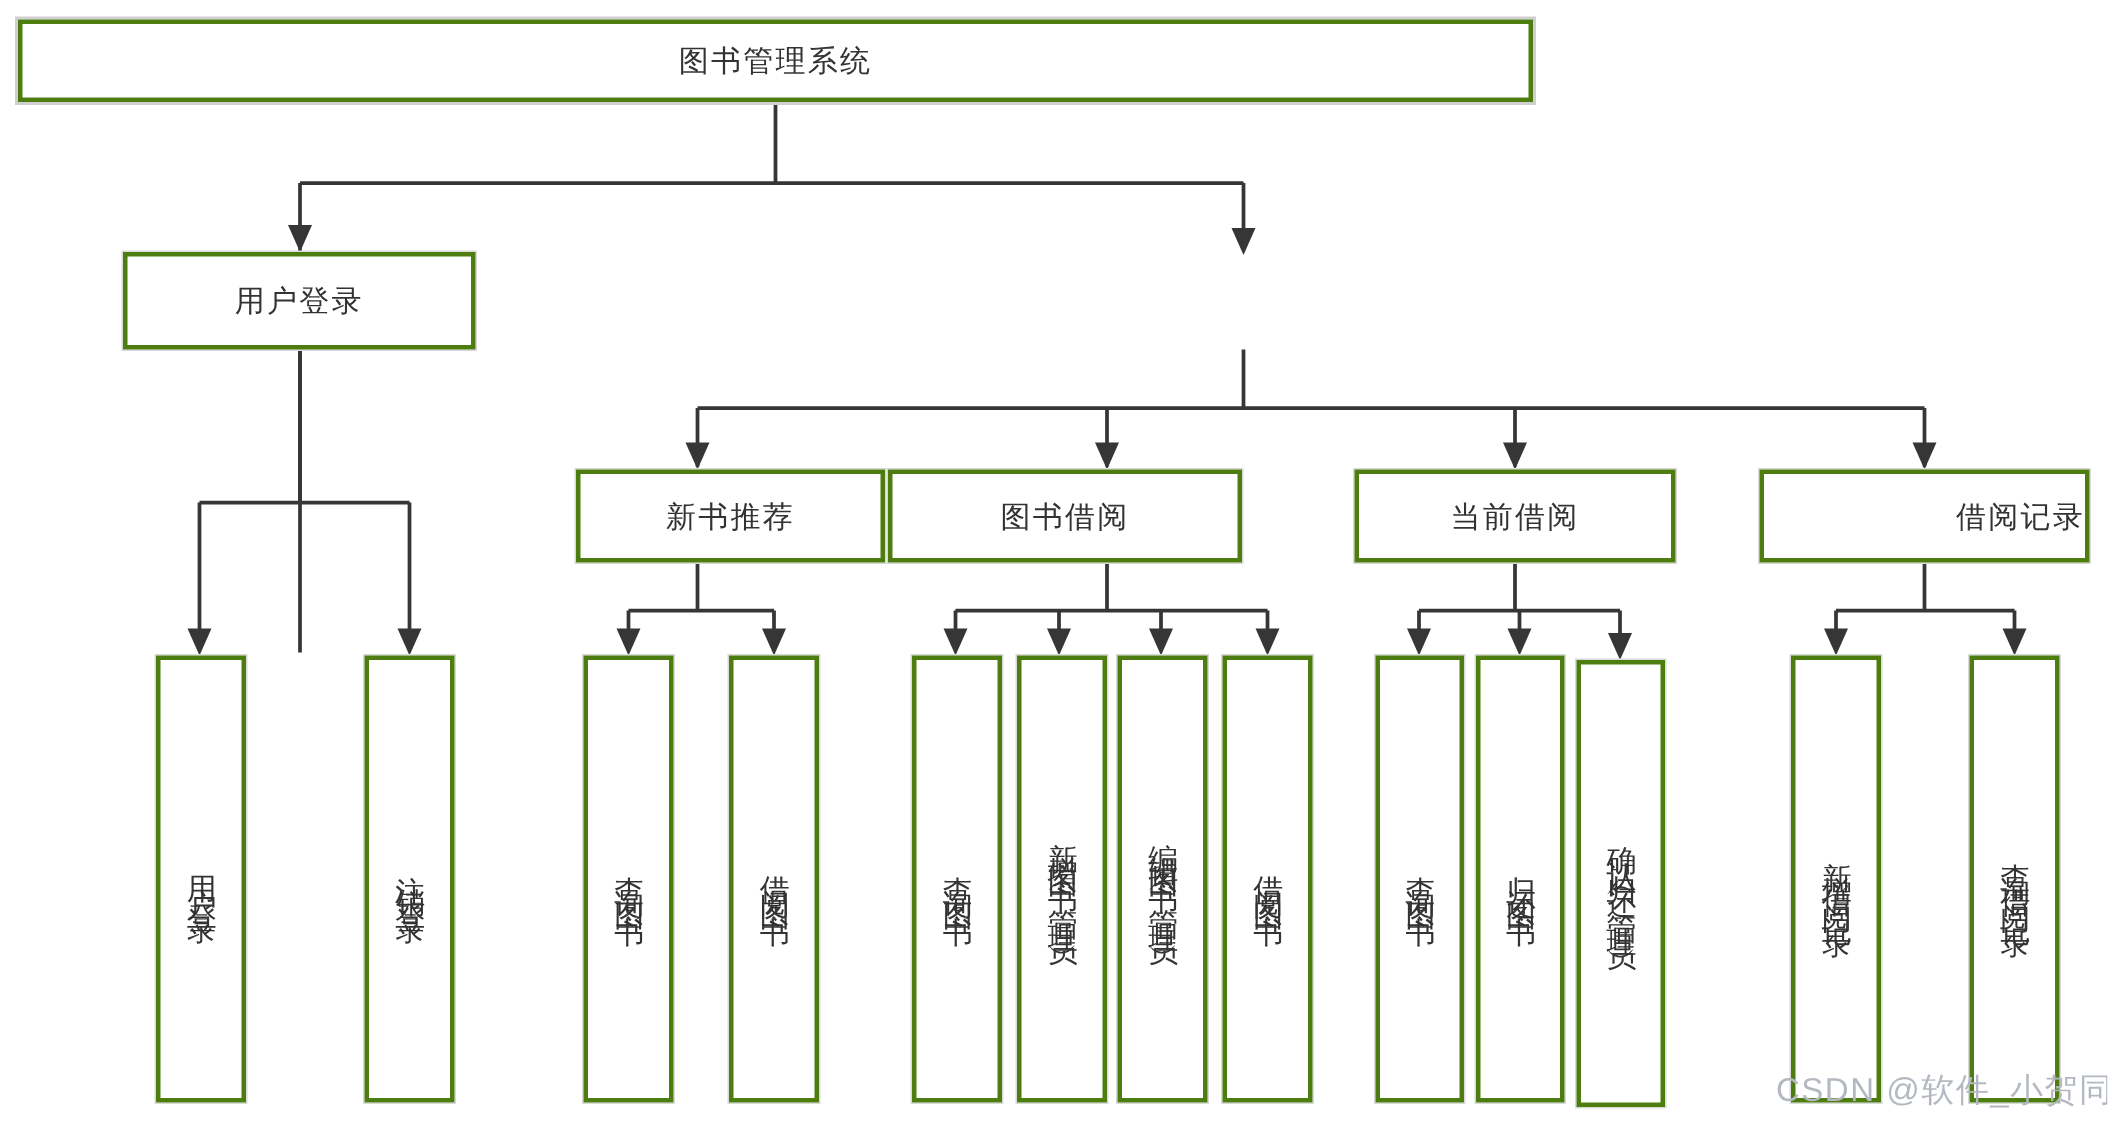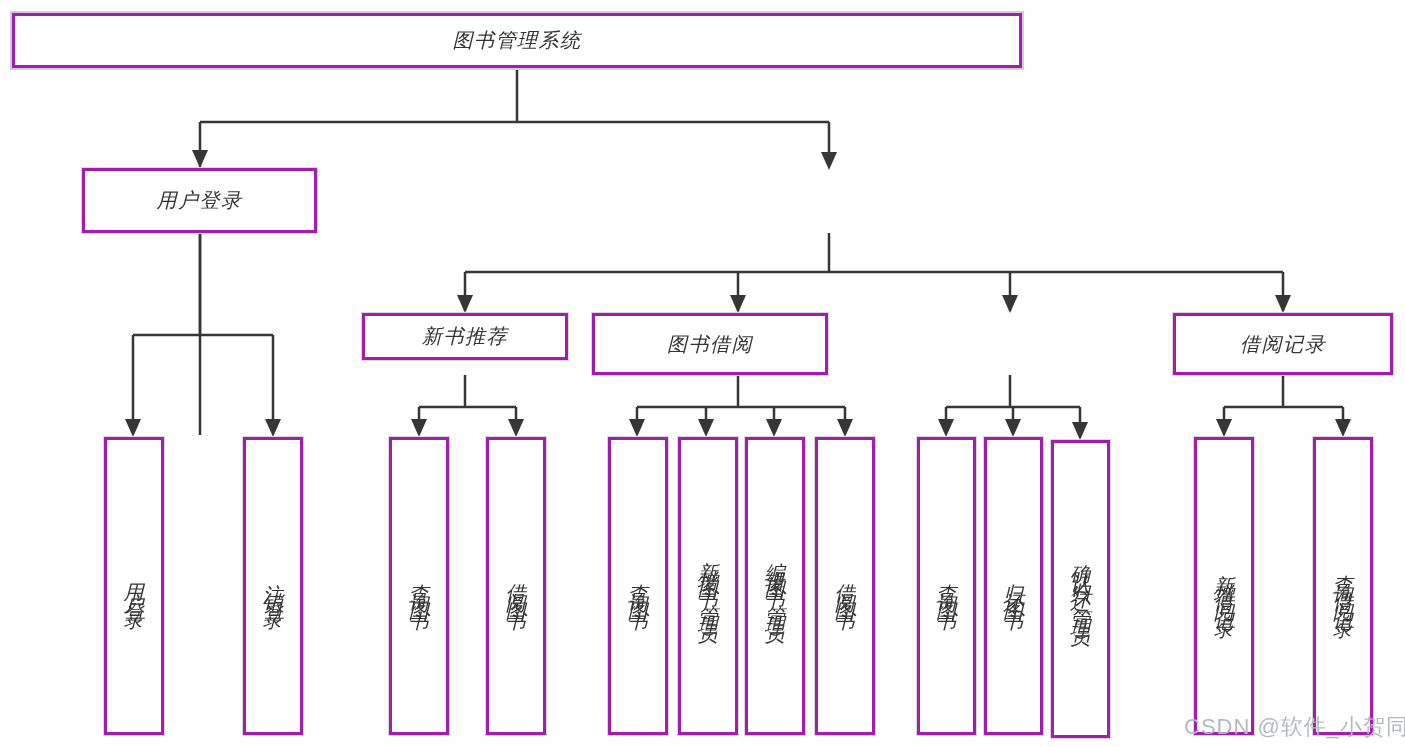--- a/index.html
+++ b/index.html
@@ -5,36 +5,35 @@
   html,body{margin:0;padding:0;background:#ffffff;}
   #canvas{
     position:relative;width:1405px;height:747px;background:#ffffff;
     font-family:"Liberation Sans","DejaVu Sans",sans-serif;overflow:hidden;
   }
   #wires{position:absolute;left:0;top:0;width:1405px;height:747px;}
   #wires path{stroke:#363636;stroke-width:2.5;fill:none;}
   #wires polygon{fill:#363636;stroke:none;}
   .node{
     position:absolute;box-sizing:border-box;background:#ffffff;
-    border:3px solid #a21caf;color:#333333;
+    border:3px solid #4d7c0f;color:#333333;
     display:flex;align-items:center;justify-content:center;
     box-shadow:0 0 0 1px #d9d9d9;
-    font-style:italic;
   }
   .h{font-size:20px;letter-spacing:1.5px;white-space:nowrap;}
   .v{writing-mode:vertical-rl;text-orientation:mixed;font-size:20px;
      letter-spacing:9px;line-height:1;}
   
   .p-root{left:12px; top:13px; width:1010px;height:55px;box-shadow:0 0 0 2px #cfcfcf;}
   .p-ul  {left:82px; top:168px;width:235px; height:65px;}
   .p-bm  {left:712px;top:170px;width:233px; height:63px;}
-  .p-nbr {left:362px;top:313px;width:206px; height:47px;text-align:right;}
+  .p-nbr {left:384px;top:313px;width:206px; height:62px;text-align:right;}
   .p-bb  {left:592px;top:313px;width:236px; height:62px;}
   .p-cb  {left:903px;top:313px;width:214px; height:62px;}
-  .p-br  {left:1173px;top:313px;width:220px;height:62px;}
+  .p-br  {left:1173px;top:313px;width:220px;height:62px;justify-content:flex-end;}
   .p-lul {left:104px;top:437px;width:60px;height:298px;}
   .p-llo {left:243px;top:437px;width:60px;height:298px;}
   .p-lrq {left:389px;top:437px;width:60px;height:298px;}
   .p-lrb {left:486px;top:437px;width:60px;height:298px;}
   .p-lbq {left:608px;top:437px;width:60px;height:298px;}
   .p-lba {left:678px;top:437px;width:60px;height:298px;}
   .p-lbe {left:745px;top:437px;width:60px;height:298px;}
   .p-lbb {left:815px;top:437px;width:60px;height:298px;}
   .p-lcq {left:917px;top:437px;width:59px;height:298px;}
   .p-lcr {left:984px;top:437px;width:59px;height:298px;}
@@ -97,20 +96,23 @@
   <div class="node p-ul">
     <span class="h">用户登录</span>
   </div>
 
   <div class="node p-nbr">
     <span class="h">新书推荐</span>
   </div>
   <div class="node p-bb">
     <span class="h">图书借阅</span>
   </div>
+  <div class="node p-cb">
+    <span class="h">当前借阅</span>
+  </div>
   <div class="node p-br">
     <span class="h">借阅记录</span>
   </div>
 
   <div class="node p-lul">
     <span class="v">用户登录</span>
   </div>
   <div class="node p-llo">
     <span class="v">注销登录</span>
   </div>

